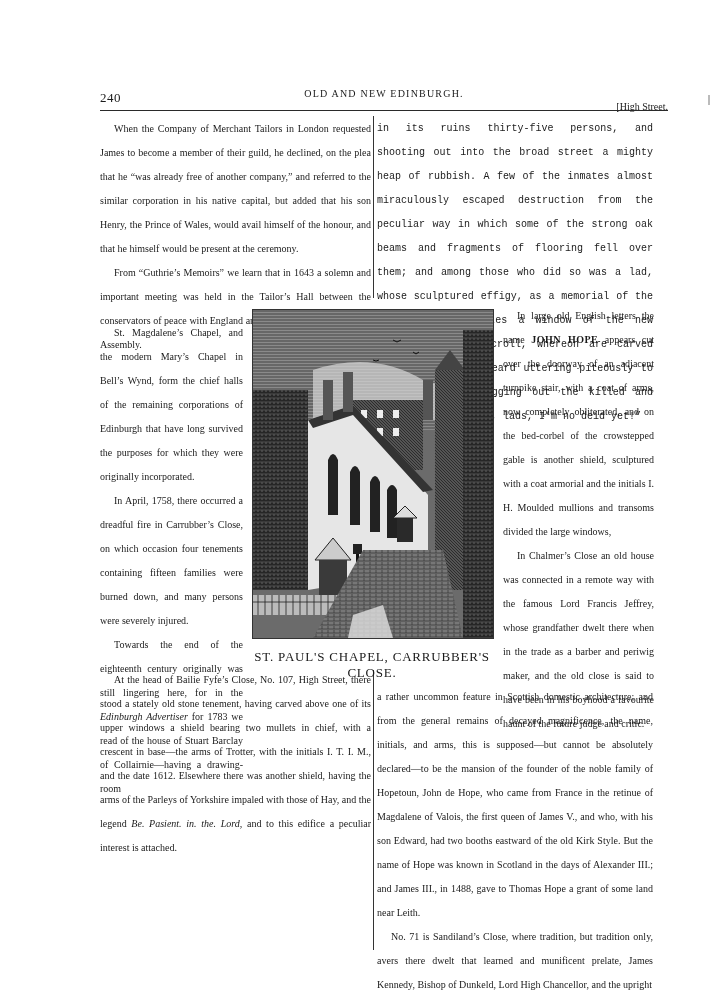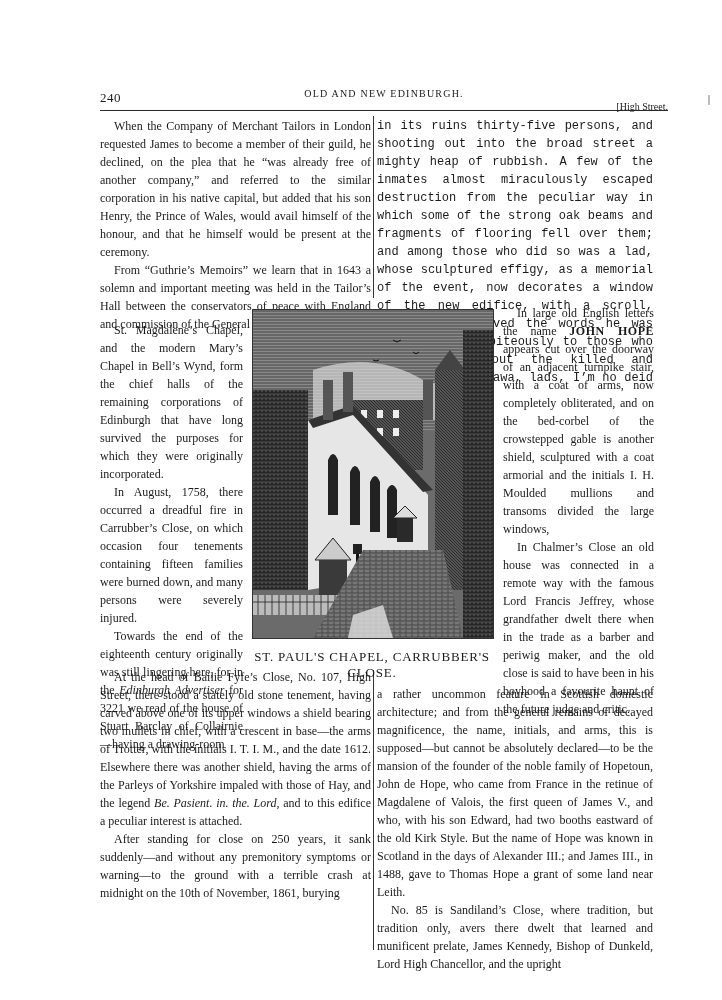--- a/index.html
+++ b/index.html
@@ -9,21 +9,21 @@
 
   .running-head { position: absolute; left: 100px; top: 88px; width: 568px; height: 20px; }
   .folio { position: absolute; left: 0; top: 2px; font-size: 13px; letter-spacing: 0.5px; }
   .running-title { position: absolute; left: 0; width: 100%; top: 0; text-align: center;
                    font-size: 10px; letter-spacing: 1.2px; }
   .section-ref { position: absolute; right: 0; top: 13px; font-size: 10px; }
   .head-rule { position: absolute; left: 100px; top: 110px; width: 568px; height: 0;
                border-top: 1.4px solid #2a2a2a; }
   .col-rule { position: absolute; left: 373px; width: 0; border-left: 1.2px solid #333; }
 
-  .text { position: absolute; font-size: 12px; line-height: 18px; text-align: justify;
+  .text { position: absolute; font-size: 10px; line-height: 24px; text-align: justify;
           hyphens: none; }
   .text p { margin: 0; text-indent: 14px; }
   .text p.noindent { text-indent: 0; }
   .sc { font-variant: small-caps; letter-spacing: 0.5px; font-weight: bold; }
   em { }
 
   .col-left-top { left: 100px; top: 117px; width: 271px; }
   .col-left-narrow { left: 100px; top: 321px; width: 143px; }
   .col-left-bottom { left: 100px; top: 668px; width: 271px; }
   .col-right-top { left: 377px; top: 117px; width: 276px; font-family: Liberation Mono, monospace; }
@@ -53,41 +53,40 @@
   <div class="col-rule" style="top:116px;height:182px;"></div>
   <div class="col-rule" style="top:670px;height:280px;"></div>
 
   <div class="text col-left-top">
     <p>When the Company of Merchant Tailors in London requested James to become a member of their guild, he declined, on the plea that he “was already free of another company,” and referred to the similar corporation in his native capital, but added that his son Henry, the Prince of Wales, would avail himself of the honour, and that he himself would be present at the ceremony.</p>
     <p>From “Guthrie’s Memoirs” we learn that in 1643 a solemn and important meeting was held in the Tailor’s Hall between the conservators of peace with England and commission of the General Assembly.</p>
   </div>
 
   <div class="text col-left-narrow">
     <p>St. Magdalene’s Chapel, and the modern Mary’s Chapel in Bell’s Wynd, form the chief halls of the remaining corporations of Edinburgh that have long survived the purposes for which they were originally incorporated.</p>
-    <p>In August, 1758, there occurred a dreadful fire in Carrubber’s Close, on which occasion four tenements containing fifteen families were burned down, and many persons were severely injured.</p>
-    <p><span>Towards the end of the eighteenth century originally was still lingering here, for in the </span><em>Edinburgh Advertiser</em><span> for 3221 we read of the house of Stuart Barclay of Collairnie—having a drawing-room</span></p>
+    <p>In April, 1758, there occurred a dreadful fire in Carrubber’s Close, on which occasion four tenements containing fifteen families were burned down, and many persons were severely injured.</p>
+    <p><span>Towards the end of the eighteenth century originally was still lingering here, for in the </span><em>Edinburgh Advertiser</em><span> for 1783 we read of the house of Stuart Barclay of Collairnie—having a drawing-room</span></p>
   </div>
 
   <div class="text col-left-bottom">
     <p><span>At the head of Bailie Fyfe’s Close, No. 107, High Street, there stood a stately old stone tenement, having carved above one of its upper windows a shield bearing two mullets in chief, with a crescent in base—the arms of Trotter, with the initials I. T. I. M., and the date 1612. Elsewhere there was another shield, having the arms of the Parleys of Yorkshire impaled with those of Hay, and the legend </span><em>Be. Pasient. in. the. Lord</em><span>, and to this edifice a peculiar interest is attached.</span></p>
-    <p>After standing for close on 250 years, it sank suddenly—and without any premonitory symptoms or warning—to the ground with a terrible crash at midnight on the 10th of November, 1861, burying</p>
   </div>
 
   <div class="text col-right-top">
     <p class="noindent">in its ruins thirty-five persons, and shooting out into the broad street a mighty heap of rubbish. A few of the inmates almost miraculously escaped destruction from the peculiar way in which some of the strong oak beams and fragments of flooring fell over them; and among those who did so was a lad, whose sculptured effigy, as a memorial of the event, now decorates a window of the new edifice, with a scroll, whereon are carved the words he was heard uttering piteously to those who were digging out the killed and wounded: “Heave awa, lads, I’m no deid yet!”</p>
   </div>
 
   <div class="text col-right-narrow">
     <p><span>In large old English letters the name </span><span class="sc">JOHN HOPE</span><span> appears cut over the doorway of an adjacent turnpike stair, with a coat of arms, now completely obliterated, and on the bed-corbel of the crowstepped gable is another shield, sculptured with a coat armorial and the initials I. H. Moulded mullions and transoms divided the large windows,</span></p>
     <p>In Chalmer’s Close an old house was connected in a remote way with the famous Lord Francis Jeffrey, whose grandfather dwelt there when in the trade as a barber and periwig maker, and the old close is said to have been in his boyhood a favourite haunt of the future judge and critic.</p>
   </div>
 
   <div class="text col-right-bottom">
     <p class="noindent">a rather uncommon feature in Scottish domestic architecture; and from the general remains of decayed magnificence, the name, initials, and arms, this is supposed—but cannot be absolutely declared—to be the mansion of the founder of the noble family of Hopetoun, John de Hope, who came from France in the retinue of Magdalene of Valois, the first queen of James V., and who, with his son Edward, had two booths eastward of the old Kirk Style. But the name of Hope was known in Scotland in the days of Alexander III.; and James III., in 1488, gave to Thomas Hope a grant of some land near Leith.</p>
-    <p>No. 85 is Sandiland’s Close, where tradition, but tradition only, avers there dwelt that learned and munificent prelate, James Kennedy, Bishop of Dunkeld, Lord High Chancellor, and the upright</p>
+    <p>No. 71 is Sandiland’s Close, where tradition, but tradition only, avers there dwelt that learned and munificent prelate, James Kennedy, Bishop of Dunkeld, Lord High Chancellor, and the upright</p>
   </div>
 
   <div class="figure">
     <svg width="240" height="328" viewBox="0 0 240 328">
       <defs>
         <pattern id="hatch" width="3" height="3" patternUnits="userSpaceOnUse">
           <rect width="3" height="3" fill="#555"></rect>
           <path d="M0 0 L3 3" stroke="#222" stroke-width="0.8"></path>
         </pattern>
         <pattern id="hatch2" width="4" height="4" patternUnits="userSpaceOnUse">

